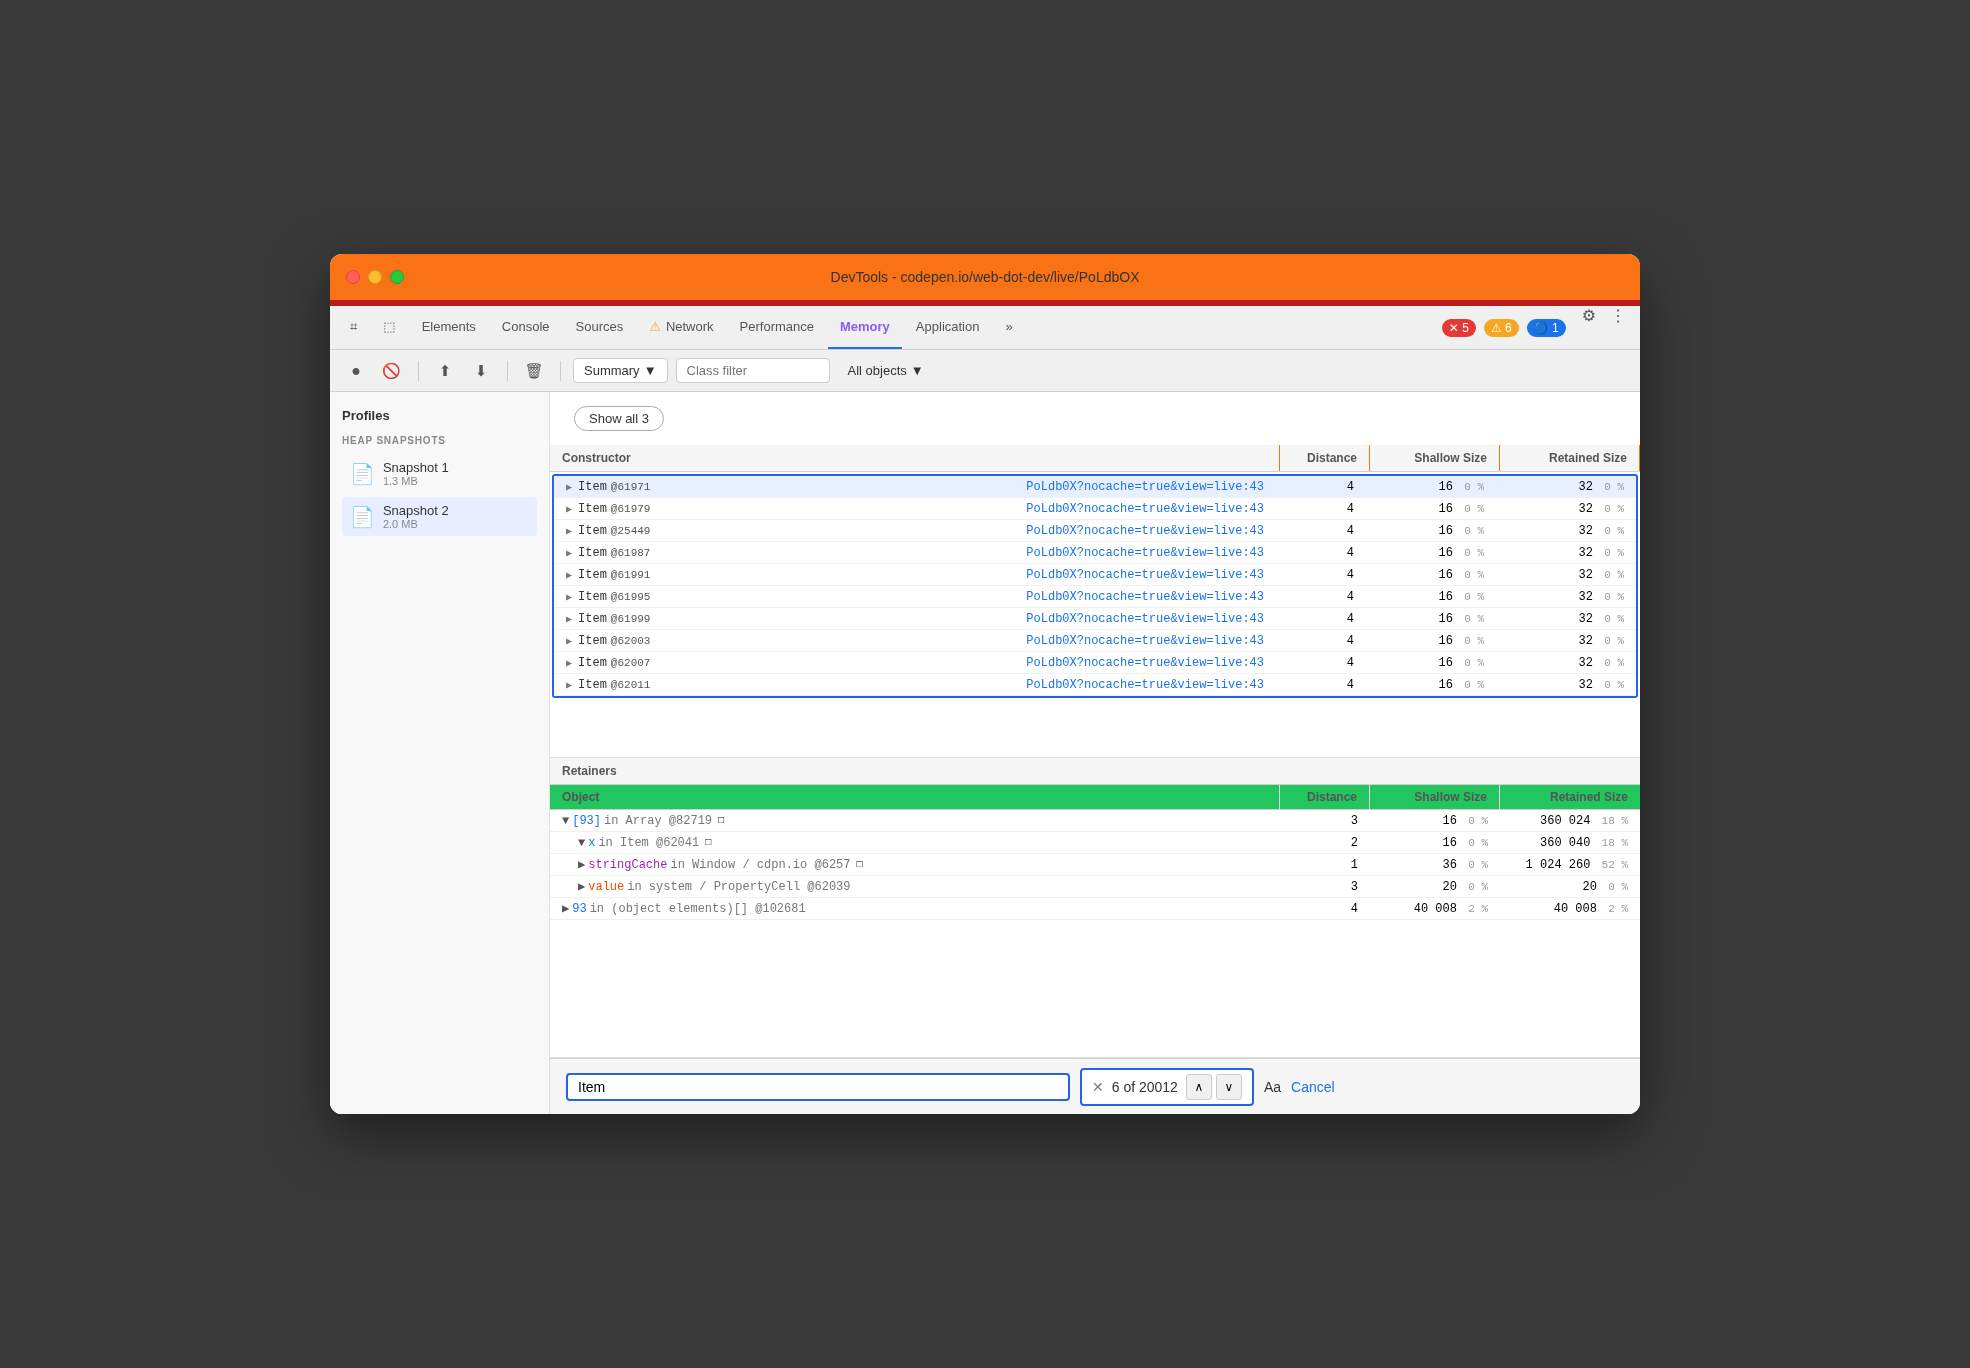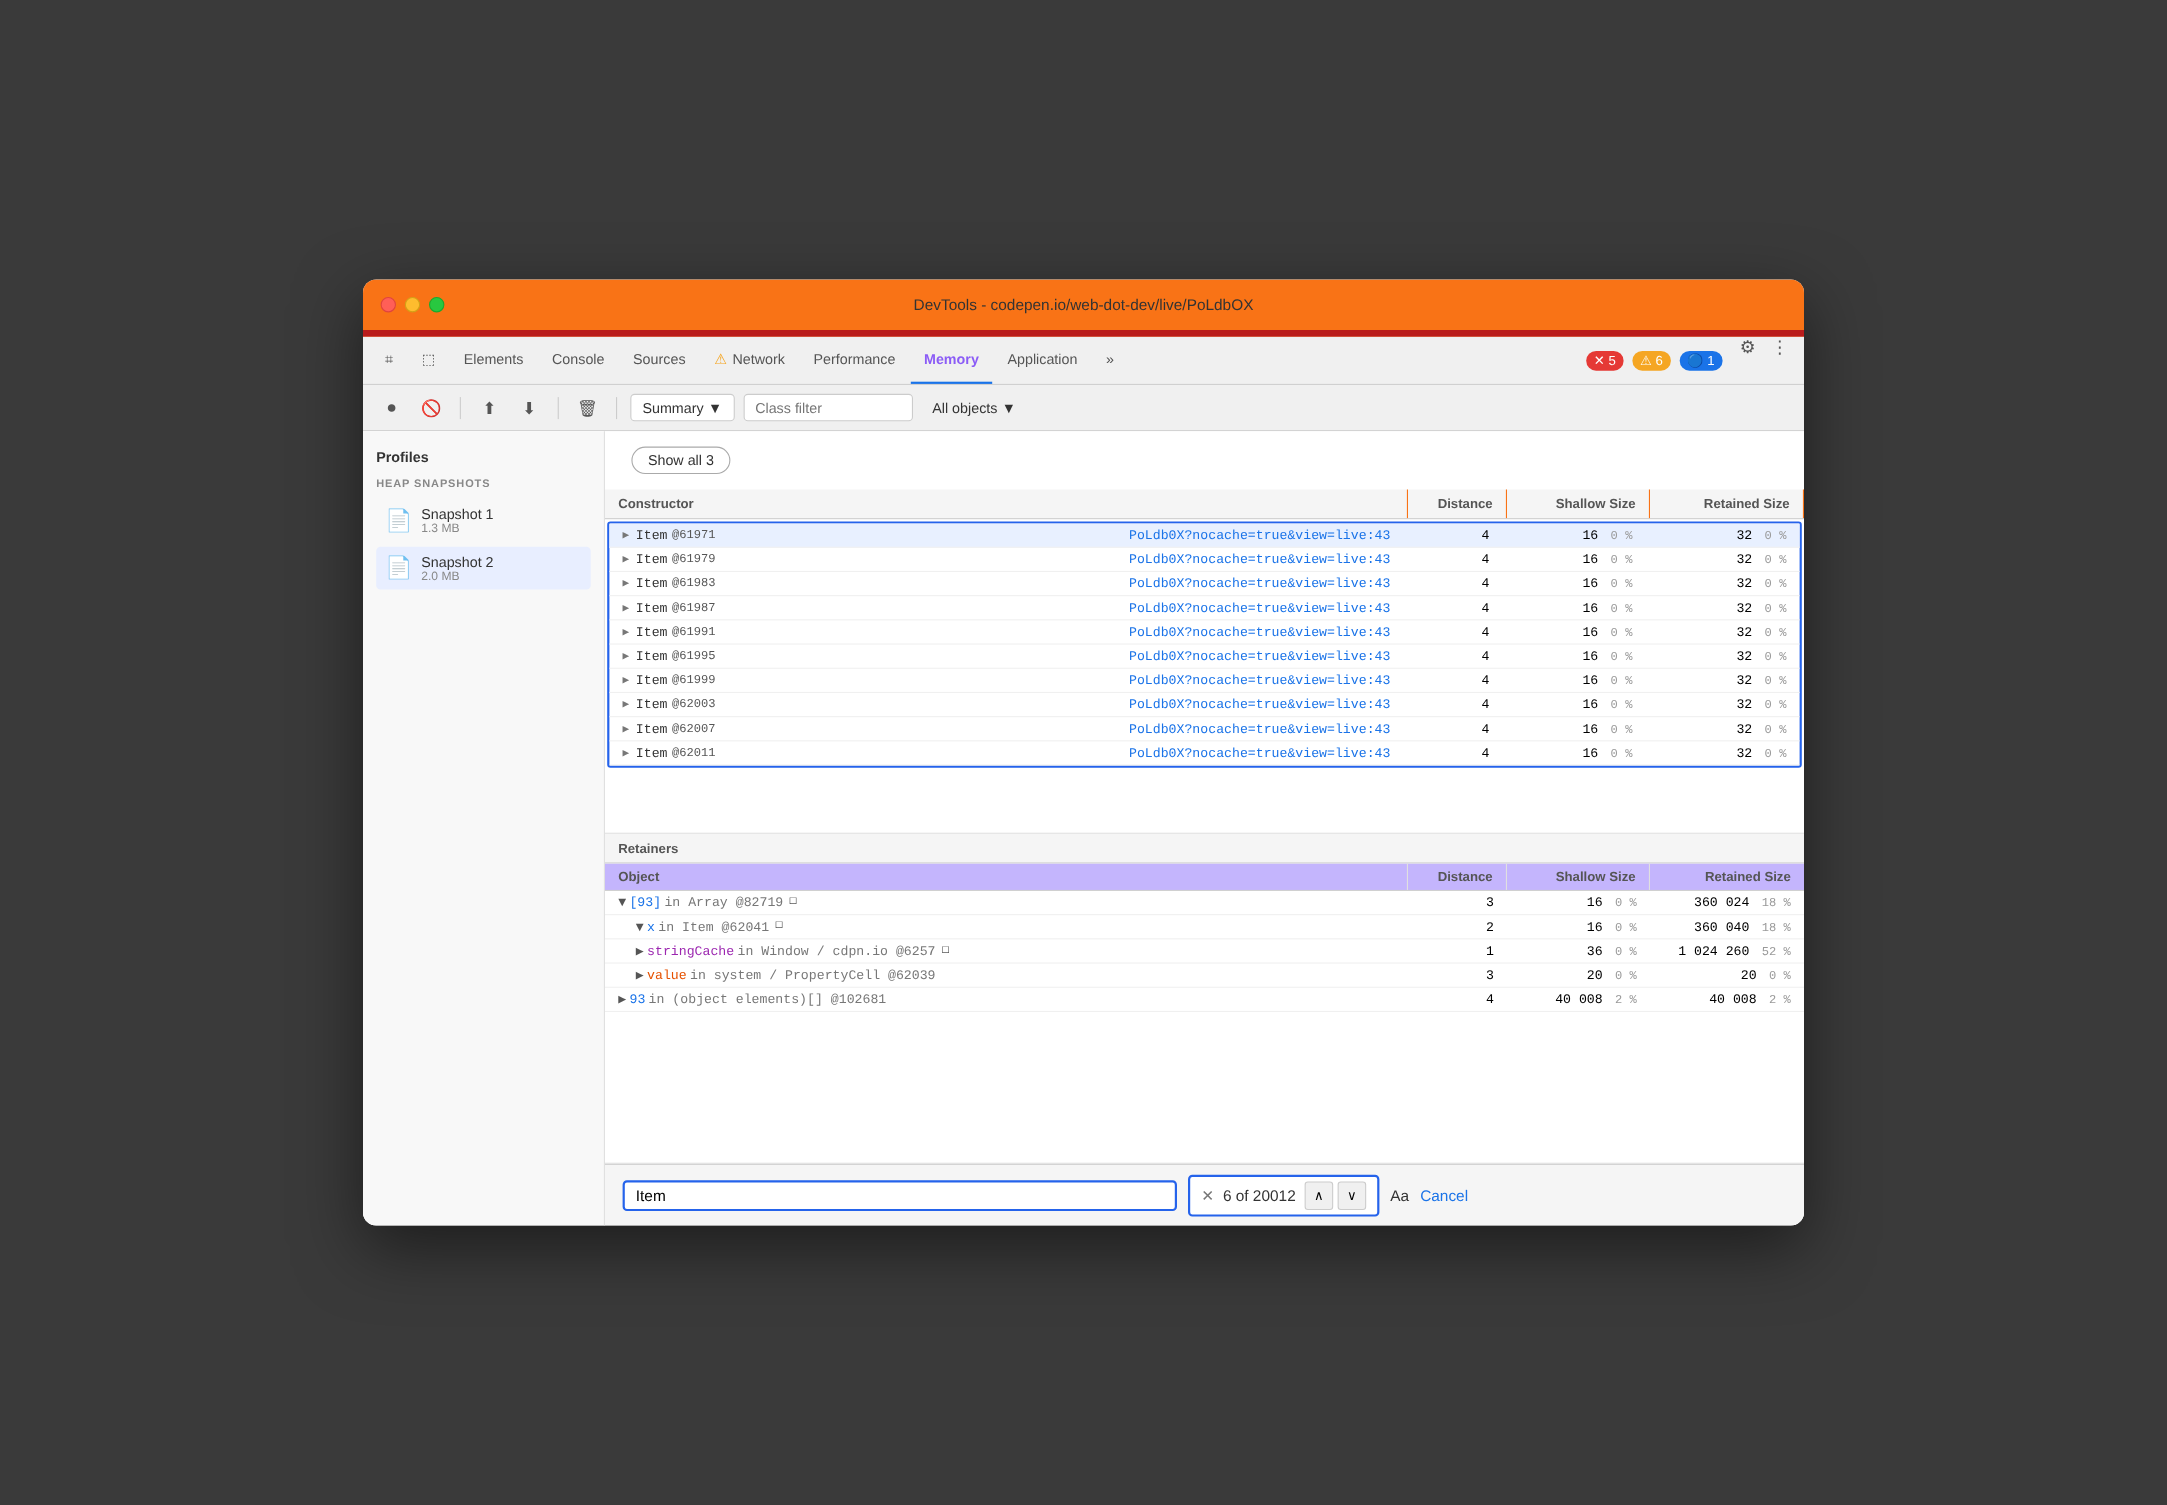--- a/index.html
+++ b/index.html
@@ -236,21 +236,21 @@
       font-size: 12px;
       font-weight: 600;
       color: #555;
       background: #f5f5f5;
       border-bottom: 1px solid #d0d0d0;
       flex-shrink: 0;
     }
     .retainers-table { flex: 1; overflow: auto; }
     .ret-header {
       display: flex;
-      background: #c4b5fd;
+      background: #22c55e;
       border-bottom: 1px solid #d0d0d0;
       position: sticky;
       top: 0;
     }
     .ret-th-obj { flex: 1; padding: 5px 12px; font-size: 12px; font-weight: 600; color: #555; border-right: 1px solid #e0e0e0; }
     .ret-th-dist { width: 90px; text-align: right; padding: 5px 12px; font-size: 12px; font-weight: 600; color: #555; border-right: 1px solid #e0e0e0; }
     .ret-th-shallow { width: 130px; text-align: right; padding: 5px 12px; font-size: 12px; font-weight: 600; color: #555; border-right: 1px solid #e0e0e0; }
     .ret-th-retained { width: 140px; text-align: right; padding: 5px 12px; font-size: 12px; font-weight: 600; color: #555; }
     .ret-row {
       display: flex;
@@ -459,21 +459,21 @@
                 <a class="item-link" href="#">PoLdb0X?nocache=true&amp;view=live:43</a>
               </div>
               <div class="cell-distance monospace">4</div>
               <div class="cell-shallow monospace">16 <span class="pct">0 %</span></div>
               <div class="cell-retained monospace">32 <span class="pct">0 %</span></div>
             </div>
             <div class="table-row-item">
               <div class="cell-constructor monospace">
                 <span class="expand-arrow">▶</span>
                 <span class="item-name">Item</span>
-                  <span class="item-id"> @61983</span>
+                  <span class="item-id"> @25449</span>
                 <span style="flex:1;"></span>
                 <a class="item-link" href="#">PoLdb0X?nocache=true&amp;view=live:43</a>
               </div>
               <div class="cell-distance monospace">4</div>
               <div class="cell-shallow monospace">16 <span class="pct">0 %</span></div>
               <div class="cell-retained monospace">32 <span class="pct">0 %</span></div>
             </div>
             <div class="table-row-item">
               <div class="cell-constructor monospace">
                 <span class="expand-arrow">▶</span>

